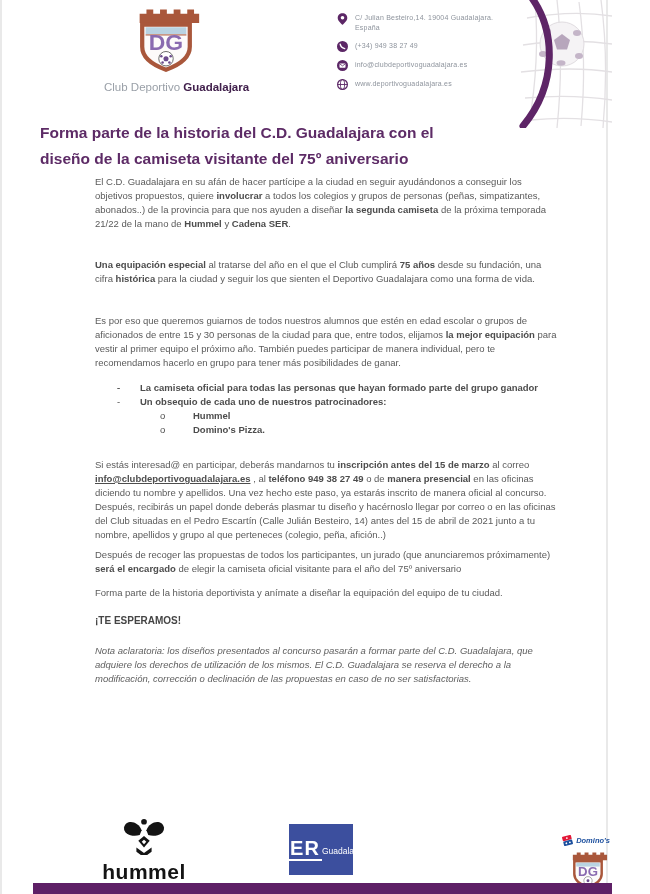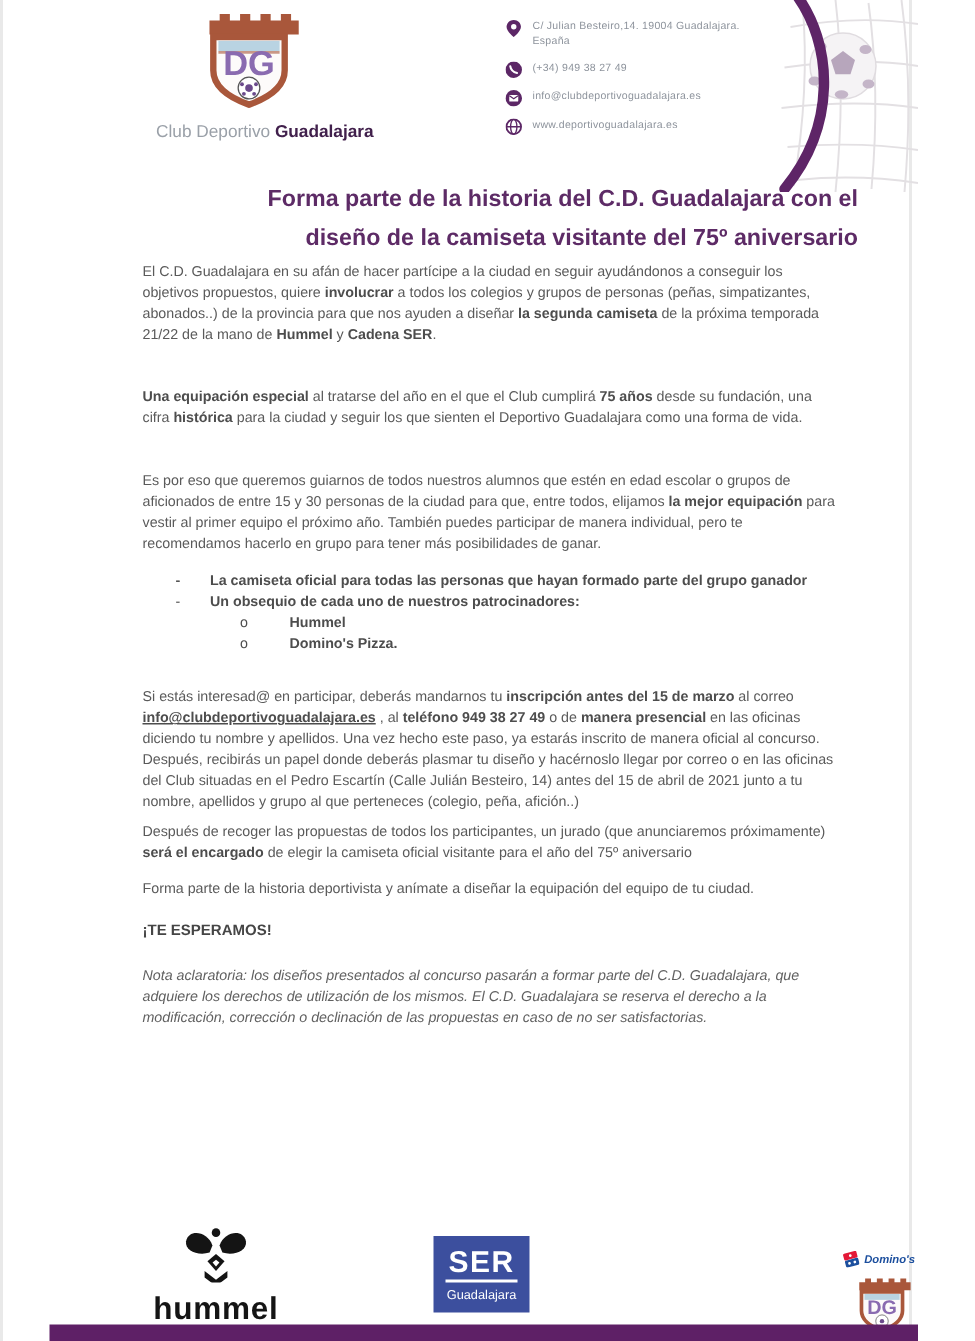--- a/index.html
+++ b/index.html
@@ -13,21 +13,21 @@
   .logo-block{position:absolute;left:104px;top:6px;width:124px;text-align:center;}
   .club-name{font-size:11.5px;color:#9aa0a8;margin-top:3px;white-space:nowrap;}
   .club-name b{color:#41204c;font-weight:700;}
   .contact{position:absolute;left:337px;top:13px;width:190px;}
   .contact-row{display:flex;align-items:flex-start;gap:7px;margin-bottom:8px;}
   .contact-row svg{flex:0 0 auto;margin-top:0px;}
   .contact-text{font-size:7px;line-height:1.45;color:#8d939c;letter-spacing:.2px;}
   .deco{position:absolute;right:0;top:0;}
 
   
-  .doc-title{position:absolute;top:120px;left:40px;right:40px;text-align:right;
+  .doc-title{position:absolute;top:120px;left:40px;right:40px;text-align:left;
              color:#5d2b66;font-weight:700;font-size:15.5px;line-height:1.65;}
 
   
   .content{position:absolute;top:175px;left:95px;width:464px;font-size:9.5px;line-height:14px;}
   .content p{margin:0;}
   .b{font-weight:700;color:#4d4d4d;}
   .u{text-decoration:underline;font-weight:700;color:#4d4d4d;}
   .p1{margin-bottom:27px!important;}
   .p2{margin-bottom:28px!important;}
   .p3{margin-bottom:11px!important;}
@@ -39,21 +39,21 @@
   .p4{margin-bottom:6px!important;}
   .p5{margin-bottom:10px!important;}
   .p6{margin-bottom:14px!important;}
   .cta{font-weight:700;color:#454545;font-size:10px;margin-bottom:16px!important;}
   .note{font-style:italic;color:#606060;}
 
   
   .footer-hummel{position:absolute;left:86px;top:817px;width:116px;text-align:center;}
   .hummel-word{font-size:21px;font-weight:700;color:#141414;letter-spacing:.5px;margin-top:1px;}
   .footer-ser{position:absolute;left:289px;top:824px;width:64px;height:51px;background:#3c4f9e;
-              color:#fff;text-align:center;display:flex;flex-direction:column;justify-content:center;align-items:center;}
+              color:#fff;text-align:center;display:flex;flex-direction:row;justify-content:center;align-items:center;}
   .ser-title{font-size:20px;font-weight:800;letter-spacing:1px;line-height:1;border-bottom:2px solid #fff;padding:0 2px 1px;}
   .ser-sub{font-size:8.5px;margin-top:3px;}
   .footer-right{position:absolute;left:476px;top:832px;width:134px;text-align:right;text-decoration:underline;}
   .dominos{display:inline-flex;align-items:center;gap:3px;height:12px;}
   .dominos-word{font-size:7.5px;font-weight:700;font-style:italic;color:#1c4f9e;}
   .footer-club-name{font-size:7.5px;color:#9aa0a8;margin-top:2px;white-space:nowrap;}
   .footer-club-name b{color:#41204c;}
   .purple-bar{position:absolute;left:33px;top:883px;width:580px;height:11px;background:#5e2066;}
 </style>
 </head>

